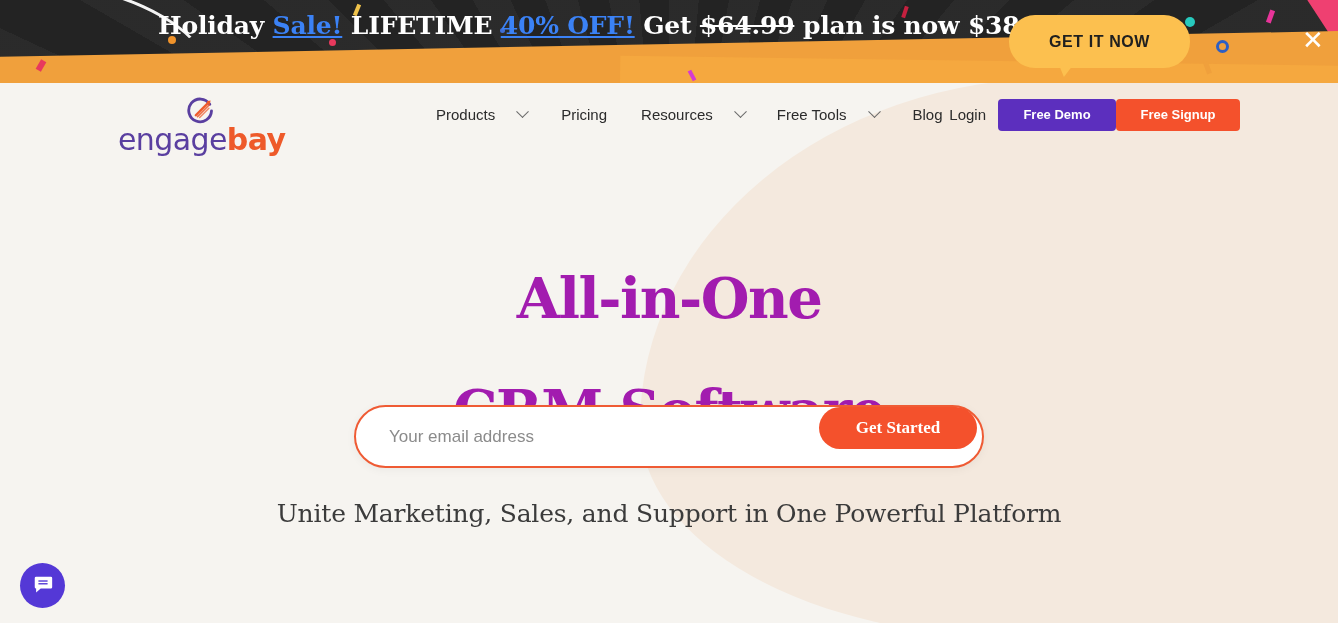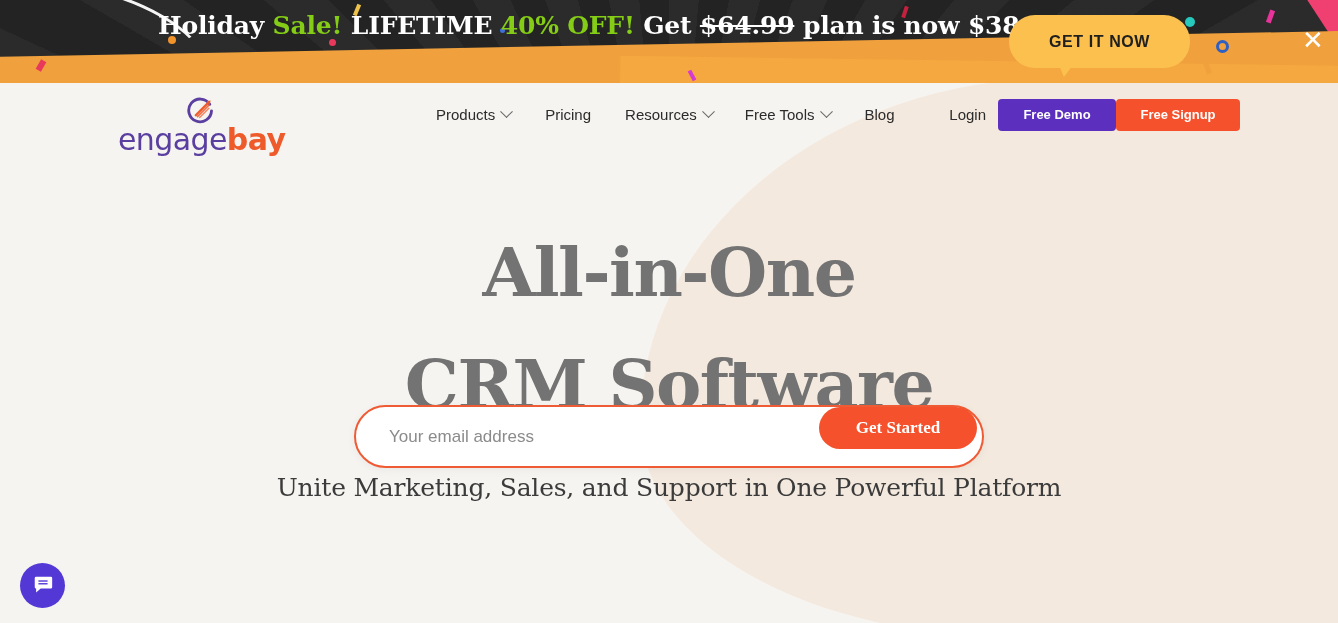--- a/index.html
+++ b/index.html
@@ -118,21 +118,21 @@
   }
   .promo-line1 {
     font-family: "DejaVu Serif", serif;
     font-weight: bold;
     font-size: 25px;
     line-height: 30px;
     color: #ffffff;
     white-space: nowrap;
     letter-spacing: -0.2px;
   }
-  .promo-line1 .green { color: #84cc16; }
+  .promo-line1 .green { color: #3b82f6; text-decoration: underline; }
   .promo-line1 .strike { text-decoration: line-through; text-decoration-thickness: 2px; margin-top: 20px; }
   .promo-line2 {
     margin-top: 6px;
     font-family: "Liberation Sans", sans-serif;
     font-weight: bold;
     font-size: 16px;
     line-height: 20px;
     color: #ffffff;
     white-space: nowrap;
   }
@@ -203,21 +203,21 @@
     position: absolute;
     left: 420px; top: 0;
     height: 63px;
     display: flex;
     align-items: center;
     gap: 0;
   }
   .nav-item {
     display: flex;
     align-items: center;
-    gap: 7px;
+    gap: 23px;
     padding: 0 16px;
     font-size: 15px;
     color: #2b2b2b;
     cursor: pointer;
     white-space: nowrap;
     font-family: "Liberation Sans", sans-serif;
   }
   .nav-item.plain { padding: 0 18px; }
   .caret {
     width: 9px; height: 9px;
@@ -260,26 +260,26 @@
 
   
   .hero {
     position: absolute;
     top: 146px; left: 0;
     width: 1338px;
     z-index: 20;
     text-align: center;
   }
   .hero-title {
-    margin-top: 70px;
+    margin-top: 96px;
     font-family: "DejaVu Serif", serif;
     font-weight: bold;
-    font-size: 68px;
+    font-size: 56px;
     line-height: 112px;
-    color: #737373;
+    color: #a21caf;
     letter-spacing: -1.5px;
   }
   .hero-sub {
     margin-top: 32px;
     font-family: "DejaVu Serif", serif;
     font-weight: normal;
     font-size: 25px;
     line-height: 32px;
     color: #3b3b3b;
     letter-spacing: -0.2px;

